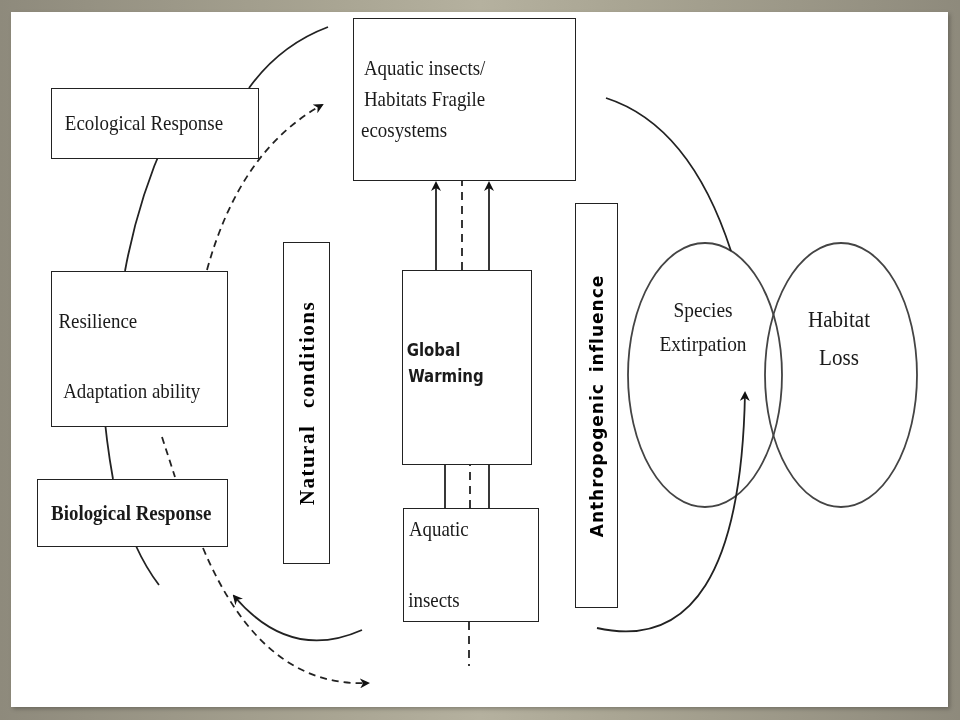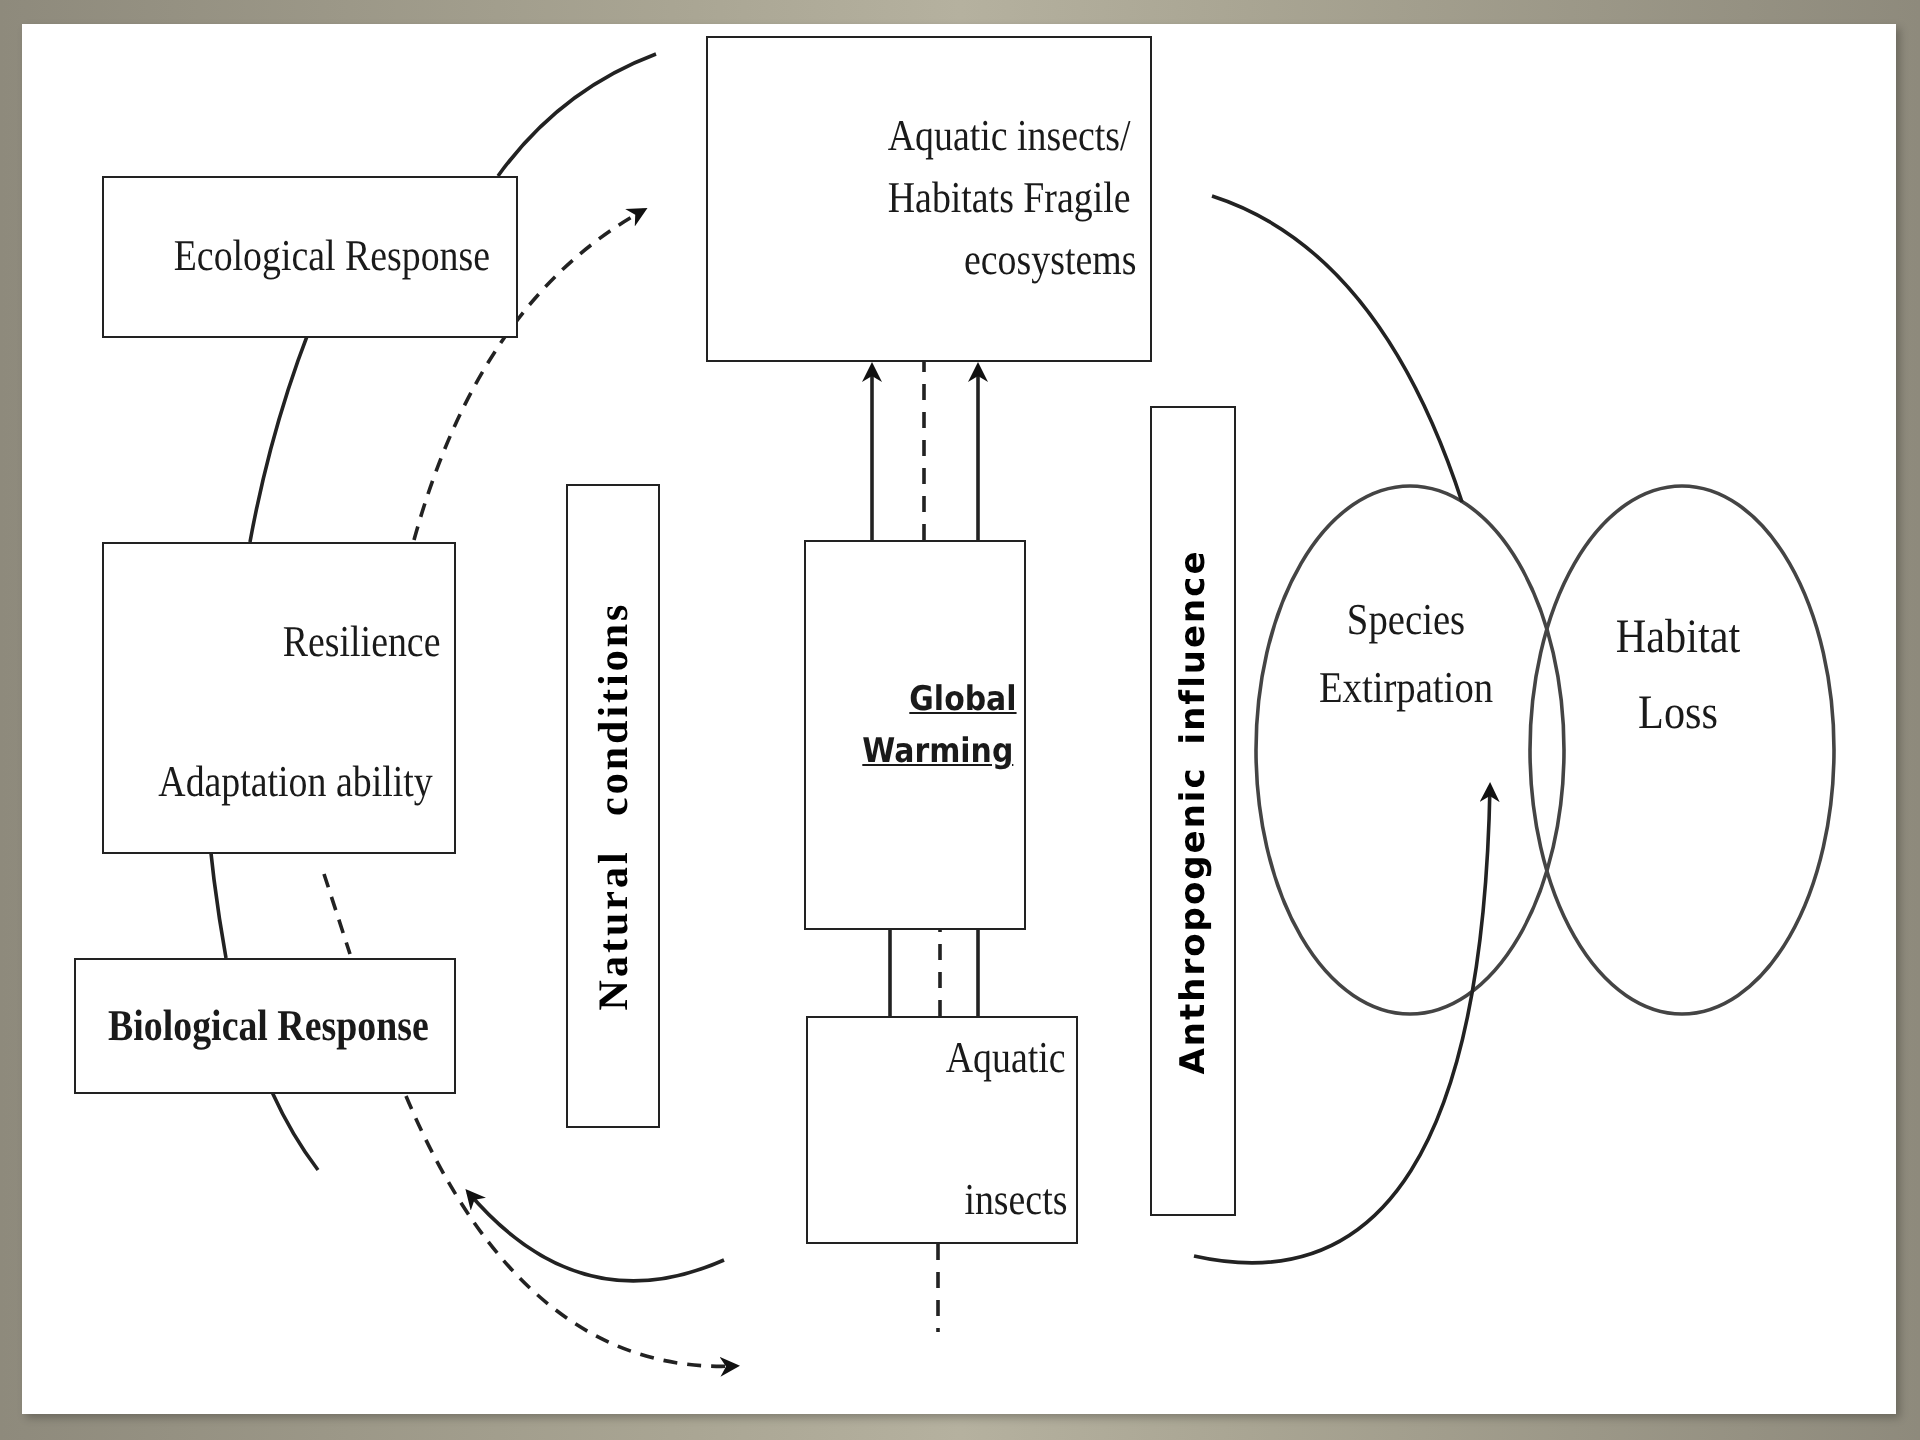--- a/index.html
+++ b/index.html
@@ -9,21 +9,21 @@
       position: relative;
     }
     .slide {
       position: absolute; left: 11px; top: 12px; width: 937px; height: 695px;
       background: #ffffff;
       box-shadow: 2px 2px 4px rgba(0,0,0,0.25);
     }
     svg.diagram { position: absolute; left: 0; top: 0; width: 960px; height: 720px; }
     .box {
       position: absolute; border: 1.6px solid #222; background: #fff;
-      box-sizing: border-box; display: flex; align-items: flex-end; justify-content: center;
+      box-sizing: border-box; display: flex; align-items: flex-start; justify-content: center;
       flex-direction: column; text-align: center;
       font-family: "Liberation Serif", serif; color: #1a1a1a;
     }
     .serif { font-family: "Liberation Serif", serif; font-size: 22px; line-height: 1.4; transform: scaleX(0.86); }
     .sans-bold { font-family: "DejaVu Sans", sans-serif; font-weight: bold; font-size: 17px; line-height: 1.55; transform: scaleX(0.88); }
     .vbox { position: absolute; border: 1.6px solid #222; background: #fff; box-sizing: border-box; }
     .vtext {
       position: absolute; left: 50%; top: 50%; white-space: nowrap;
       transform: translate(-50%, -50%) rotate(-90deg);
     }
@@ -83,38 +83,38 @@
     <path d="M469,622 L469,666" stroke-dasharray="8,6"></path>
   </g>
 </svg>
 
 <div class="box" style="left:353px;top:18px;width:223px;height:163px;">
   <div class="serif">Aquatic insects/</div>
   <div class="serif">Habitats Fragile</div>
   <div class="serif">ecosystems</div>
 </div>
 
-<div class="box" style="left:51px;top:88px;width:208px;height:81px;">
+<div class="box" style="left:51px;top:88px;width:208px;height:71px;">
   <div class="serif">Ecological Response</div>
 </div>
 
 <div class="box" style="left:51px;top:271px;width:177px;height:156px;justify-content:space-around;padding:14px 0 0;">
   <div class="serif">Resilience</div>
   <div class="serif">Adaptation ability</div>
 </div>
 
 <div class="box" style="left:37px;top:479px;width:191px;height:68px;font-weight:bold;">
   <div class="serif">Biological Response</div>
 </div>
 
 <div class="vbox" style="left:283px;top:242px;width:47px;height:322px;">
   <div class="vtext nat">Natural  conditions</div>
 </div>
 
-<div class="box" style="left:402px;top:270px;width:111px;height:195px;justify-content:flex-start;padding-top:66px;text-decoration:underline;">
+<div class="box" style="left:402px;top:270px;width:130px;height:195px;justify-content:flex-start;padding-top:66px;">
   <div class="sans-bold">Global</div>
   <div class="sans-bold">Warming</div>
 </div>
 
 <div class="box" style="left:403px;top:508px;width:136px;height:114px;gap:40px;">
   <div class="serif">Aquatic</div>
   <div class="serif">insects</div>
 </div>
 
 <div class="vbox" style="left:575px;top:203px;width:43px;height:405px;">

